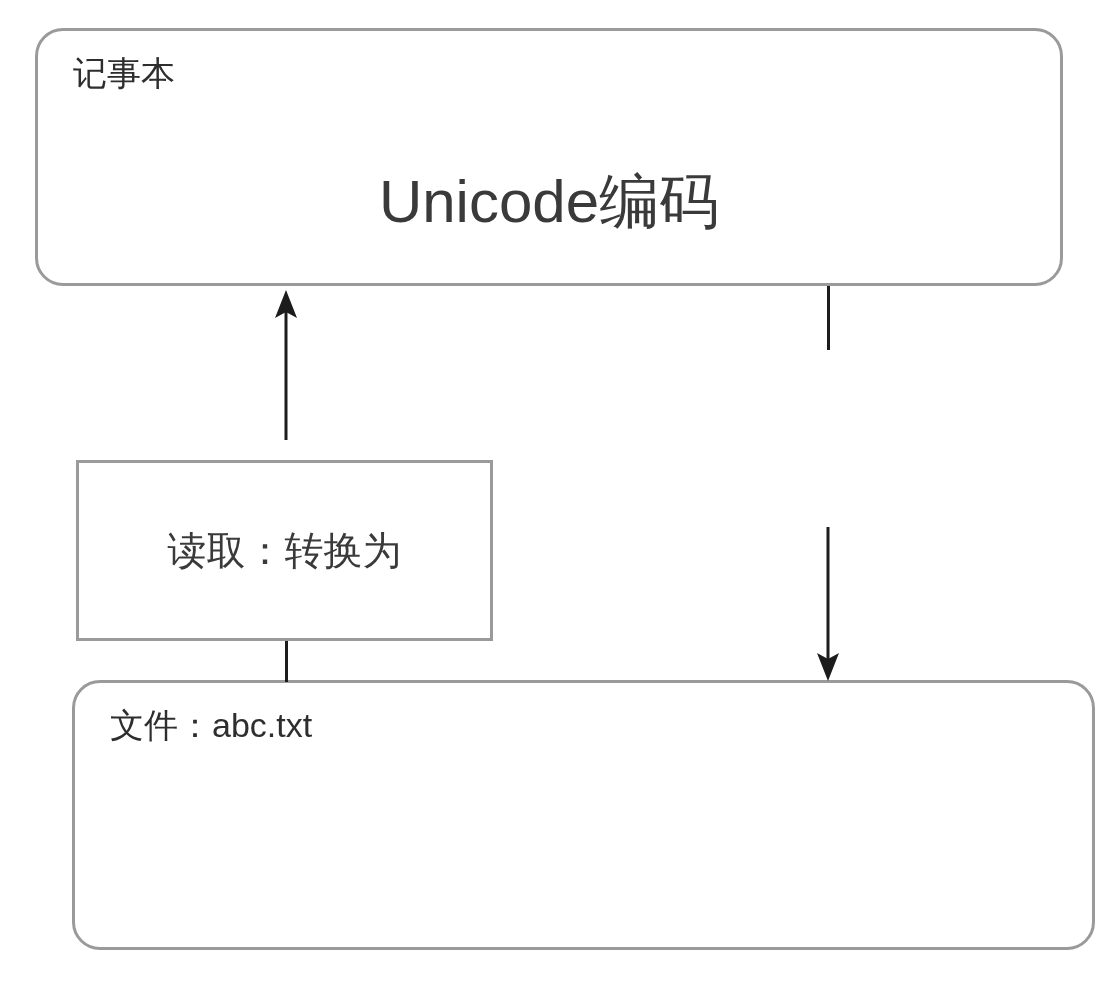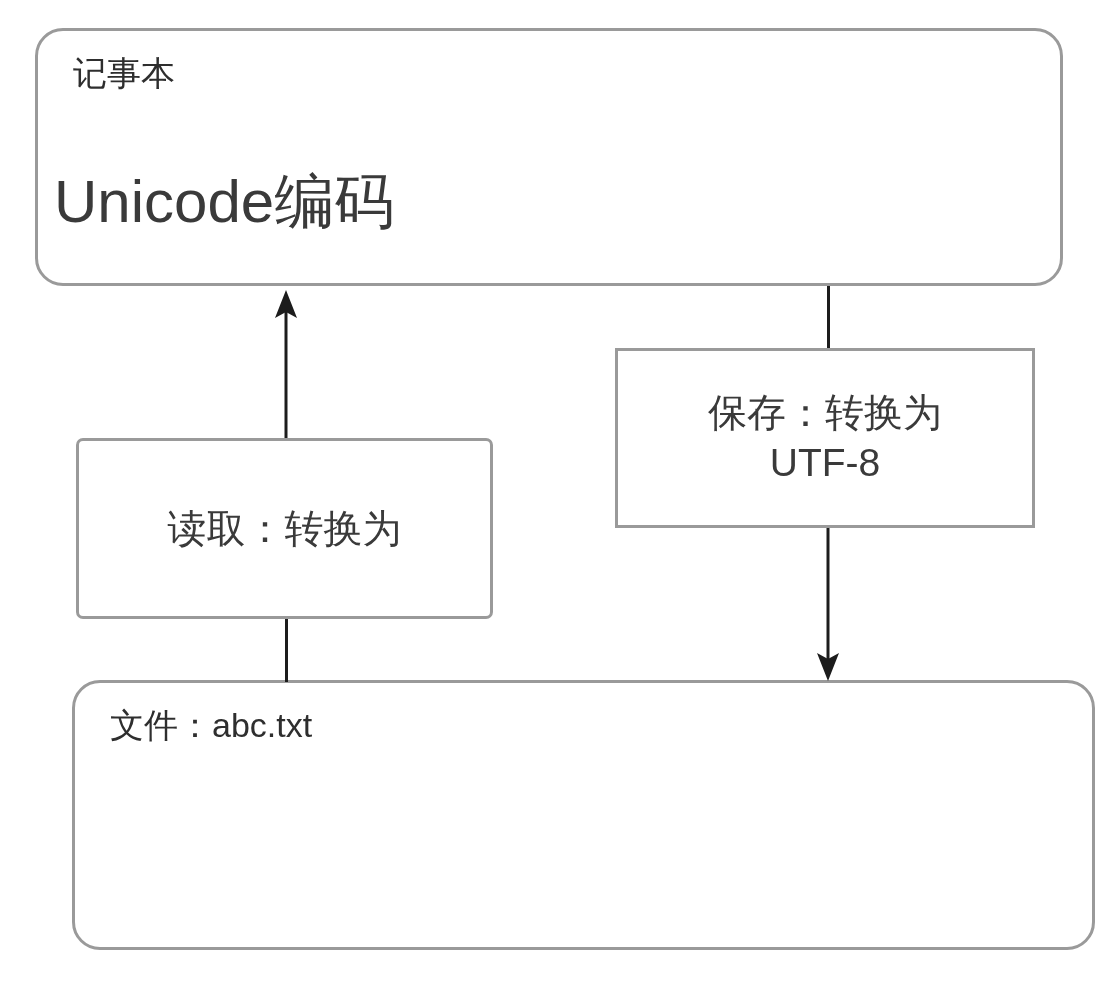--- a/index.html
+++ b/index.html
@@ -47,23 +47,23 @@
     left: 35px;
     top: 24px;
     font-size: 34px;
     line-height: 1.1;
     color: #2e2e2e;
     white-space: nowrap;
   }
   
   .box-title {
     position: absolute;
-    left: 16px;
+    left: 0;
     right: 0;
-    text-align: left;
+    text-align: center;
     font-size: 60px;
     line-height: 1.1;
     color: #3a3a3a;
     white-space: nowrap;
   }
   #box-notepad .box-title { top: 138px; }
   #box-file .box-title    { top: 140px; }
 
   
   .rect-box {
@@ -73,24 +73,23 @@
     border: 3px solid #9a9a9a;
     border-radius: 0;
     display: flex;
     flex-direction: column;
     align-items: center;
     justify-content: center;
     z-index: 3;
   }
   #box-read {
     left: 76px;
-    top: 438px;
+    top: 460px;
     width: 417px;
     height: 181px;
-    border-radius: 7px;
   }
   #box-save {
     left: 615px;
     top: 348px;
     width: 420px;
     height: 180px;
   }
   .rect-line {
     font-size: 39px;
     line-height: 1.28;
@@ -151,24 +150,20 @@
 
   <div class="conn-line" id="conn-notepad-to-save"></div>
 
   <div class="connector" id="arrow-read-to-notepad">
     <svg class="arrow-svg" width="42" height="152" viewBox="0 0 42 152">
       <line x1="21" y1="152" x2="21" y2="24" stroke="#1c1c1c" stroke-width="3"></line>
       <polygon points="21,2 32,30 21,24 10,30" fill="#1c1c1c"></polygon>
     </svg>
   </div>
 
-  <div class="rect-box" id="box-save">
-    <div class="rect-line">保存：转换为</div>
-    <div class="rect-line">UTF-8</div>
-  </div>
 
   <div class="rect-box" id="box-read">
     <div class="rect-line">读取：转换为</div>
   </div>
 
   <div class="conn-line" id="conn-read-to-file"></div>
 
   <div class="connector" id="arrow-save-to-file">
     <svg class="arrow-svg" width="42" height="156" viewBox="0 0 42 156">
       <line x1="21" y1="0" x2="21" y2="132" stroke="#1c1c1c" stroke-width="3"></line>

